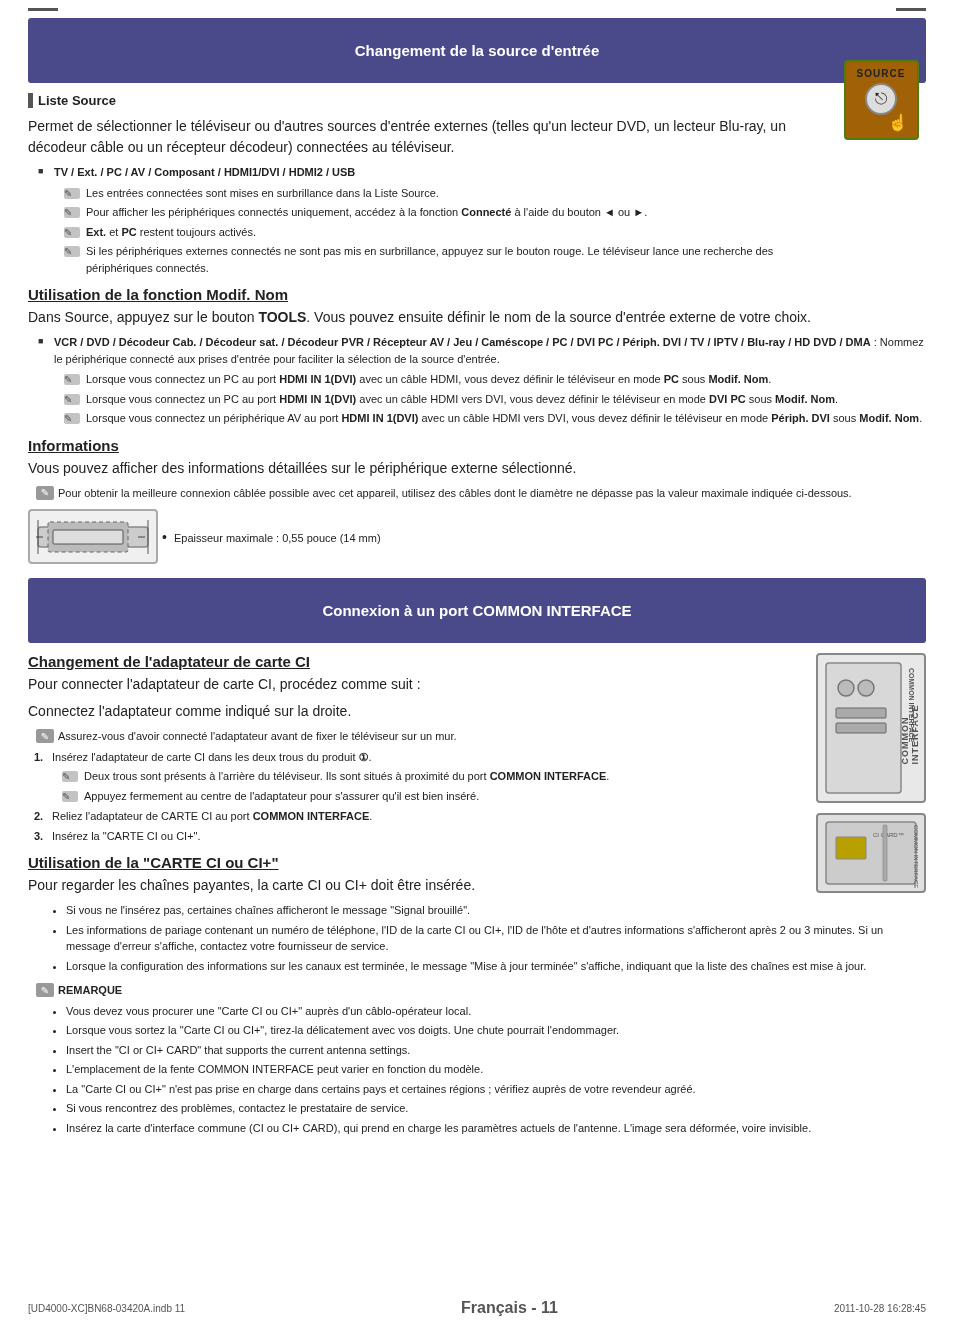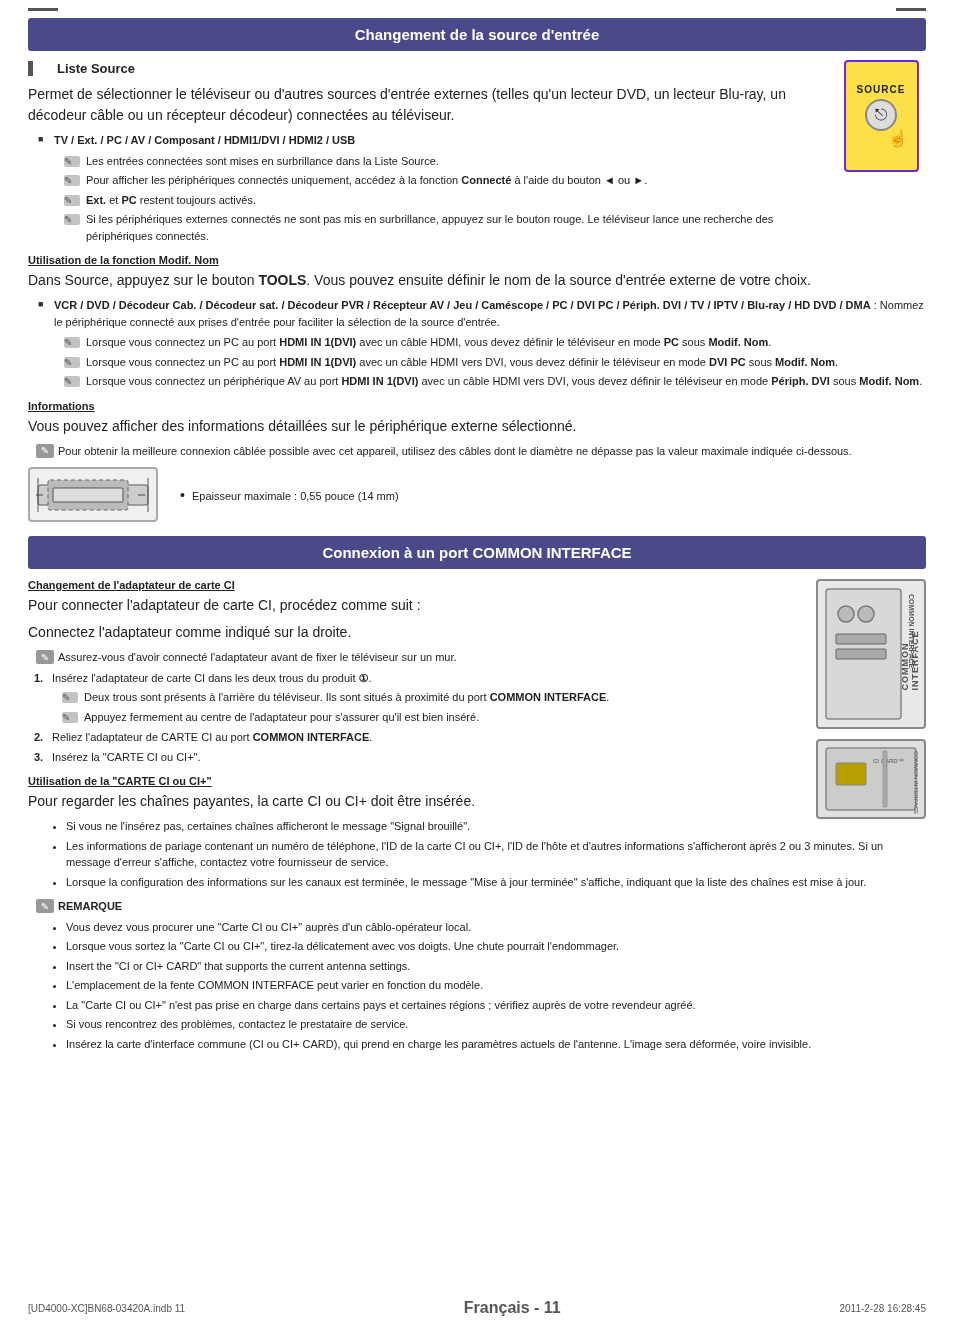--- a/index.html
+++ b/index.html
@@ -18,30 +18,30 @@
       padding: 18px 28px 30px 28px;
       position: relative;
     }
     
     .section-header {
       background: #4a4a8a;
       color: #fff;
       text-align: center;
       font-size: 15px;
       font-weight: bold;
-      padding: 8px 10px;
+      padding: 24px 10px;
       border-radius: 3px;
       margin-bottom: 10px;
     }
     
     .subsection-title {
       font-size: 13px;
       font-weight: bold;
       border-left: 5px solid #555;
-      padding-left: 24px;
+      padding-left: 5px;
       margin-bottom: 8px;
       margin-top: 6px;
     }
     
     .para {
       font-size: 14px;
       line-height: 1.5;
       margin-bottom: 6px;
     }
     
@@ -91,41 +91,41 @@
     .sq-bullet > li::before {
       content: '■';
       position: absolute;
       left: 2px;
       top: 1px;
       font-size: 9px;
       color: #333;
     }
     
     .underline-heading {
-      font-size: 11px;
+      font-size: 15px;
       font-weight: bold;
       text-decoration: underline;
       margin-top: 10px;
       margin-bottom: 4px;
     }
     
     .source-button-area {
       position: absolute;
       right: 28px;
       top: 60px;
       width: 90px;
       text-align: center;
     }
     .source-button-box {
-      border: 2px solid #6d28d9;
+      border: 2px solid #4d7c0f;
       border-radius: 4px;
       width: 75px;
-      padding: 22px 4px;
+      padding: 6px 4px;
       display: inline-block;
-      background: #fde047;
+      background: #a16207;
     }
     .source-label {
       font-size: 10px;
       font-weight: bold;
       letter-spacing: 1px;
       display: block;
       margin-bottom: 4px;
     }
     .source-icon-circle {
       width: 32px;
@@ -144,21 +144,21 @@
       display: block;
       text-align: right;
       margin-top: -6px;
       margin-right: 4px;
     }
     
     .thickness-diagram {
       display: flex;
       align-items: center;
       margin: 8px 0;
-      gap: 22px;
+      gap: 4px;
     }
     .cable-img {
       width: 130px;
       height: 55px;
       border: 2px solid #aaa;
       border-radius: 4px;
       background: #f0f0f0;
       display: flex;
       align-items: center;
       justify-content: center;
@@ -496,16 +496,16 @@
           <li>Si vous rencontrez des problèmes, contactez le prestataire de service.</li>
           <li>Insérez la carte d'interface commune (CI ou CI+ CARD), qui prend en charge les paramètres actuels de l'antenne. L'image sera déformée, voire invisible.</li>
         </ul>
       </div>
     </div>
   </div>
 
   <div class="page-footer">
     <span>[UD4000-XC]BN68-03420A.indb   11</span>
     <span class="footer-center footer-page">Français - 11</span>
-    <span>2011-2-28   16:28:45</span>
+    <span>2011-10-28   16:28:45</span>
   </div>
 
 </div>
 
 </body></html>

